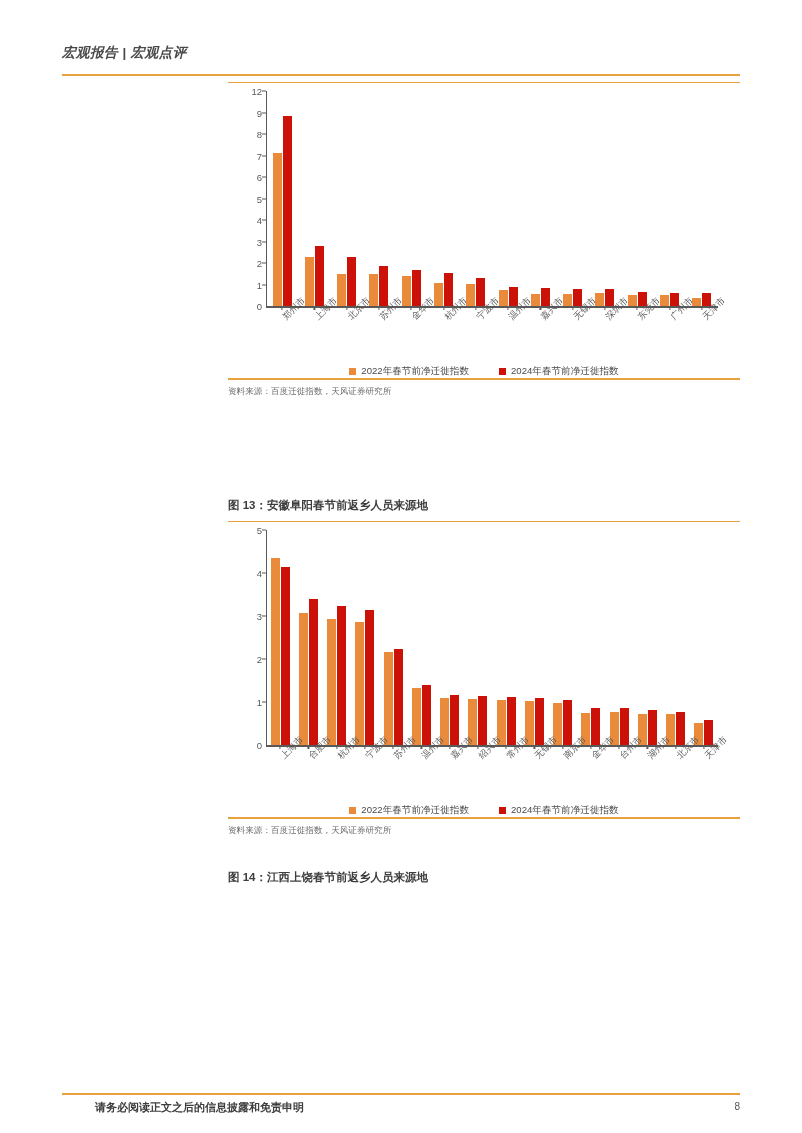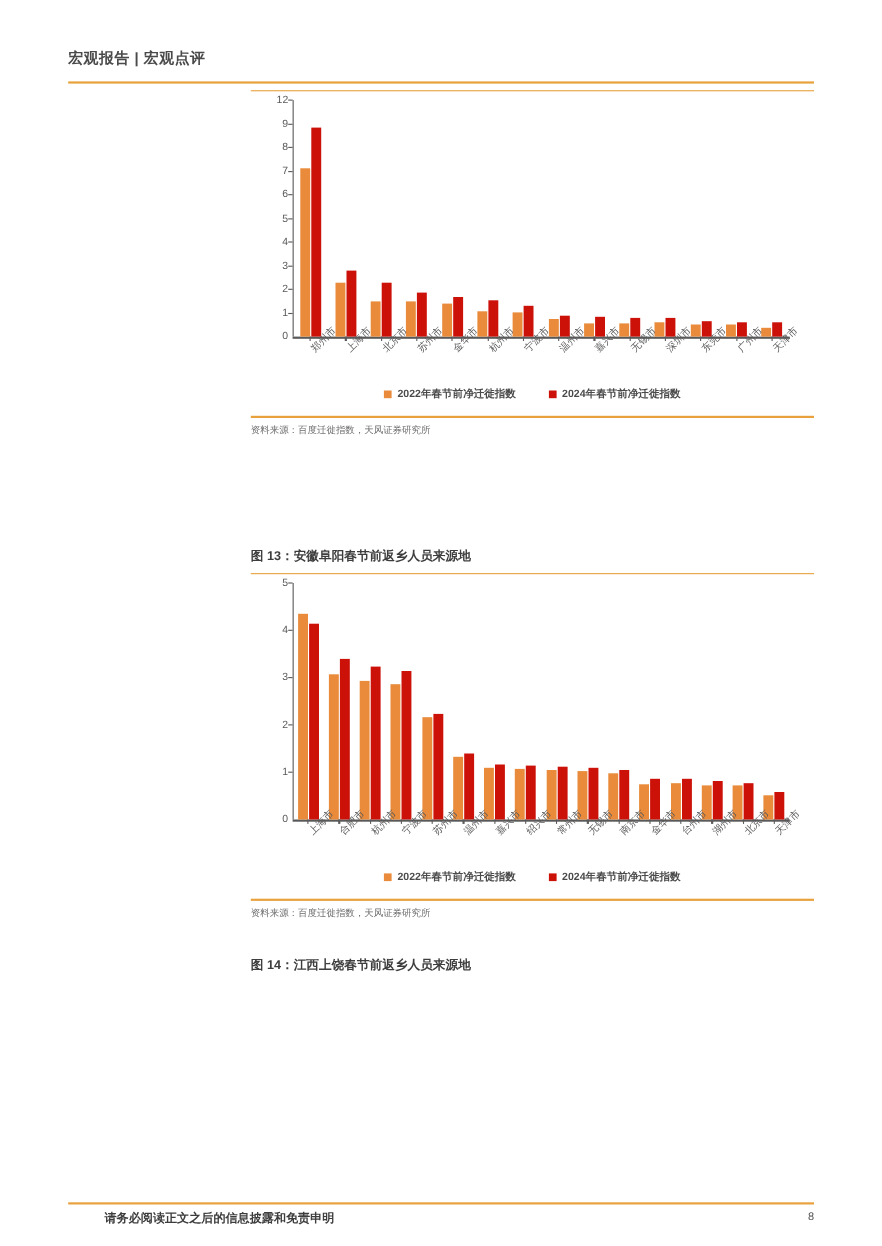--- a/index.html
+++ b/index.html
@@ -32,20 +32,21 @@
   }
   .header-title {
     position: absolute;
     left: 0;
     top: 22px;
     font-size: 13.5px;
     font-weight: bold;
     color: #4a4a4a;
     letter-spacing: 0.5px;
     white-space: nowrap;
+    font-style: italic;
   }
   .header-rule {
     position: absolute;
     left: 0;
     top: 52px;
     width: 678px;
     height: 1.6px;
     background: #E8A13C;
   }
   .logo {
@@ -207,23 +208,22 @@
     color: #5a5a5a;
     white-space: nowrap;
     transform-origin: left top;
     transform: translateX(-2px) rotate(-45deg);
     letter-spacing: 0.2px;
   }
 
   .legend {
     display: flex;
     justify-content: center;
-    align-items: flex-start;
+    align-items: flex-end;
     gap: 30px;
-    font-weight: bold;
   }
   .legend-item {
     display: flex;
     align-items: center;
     gap: 5px;
     font-size: 9.6px;
     color: #4a4a4a;
     white-space: nowrap;
   }
   .legend-swatch {

